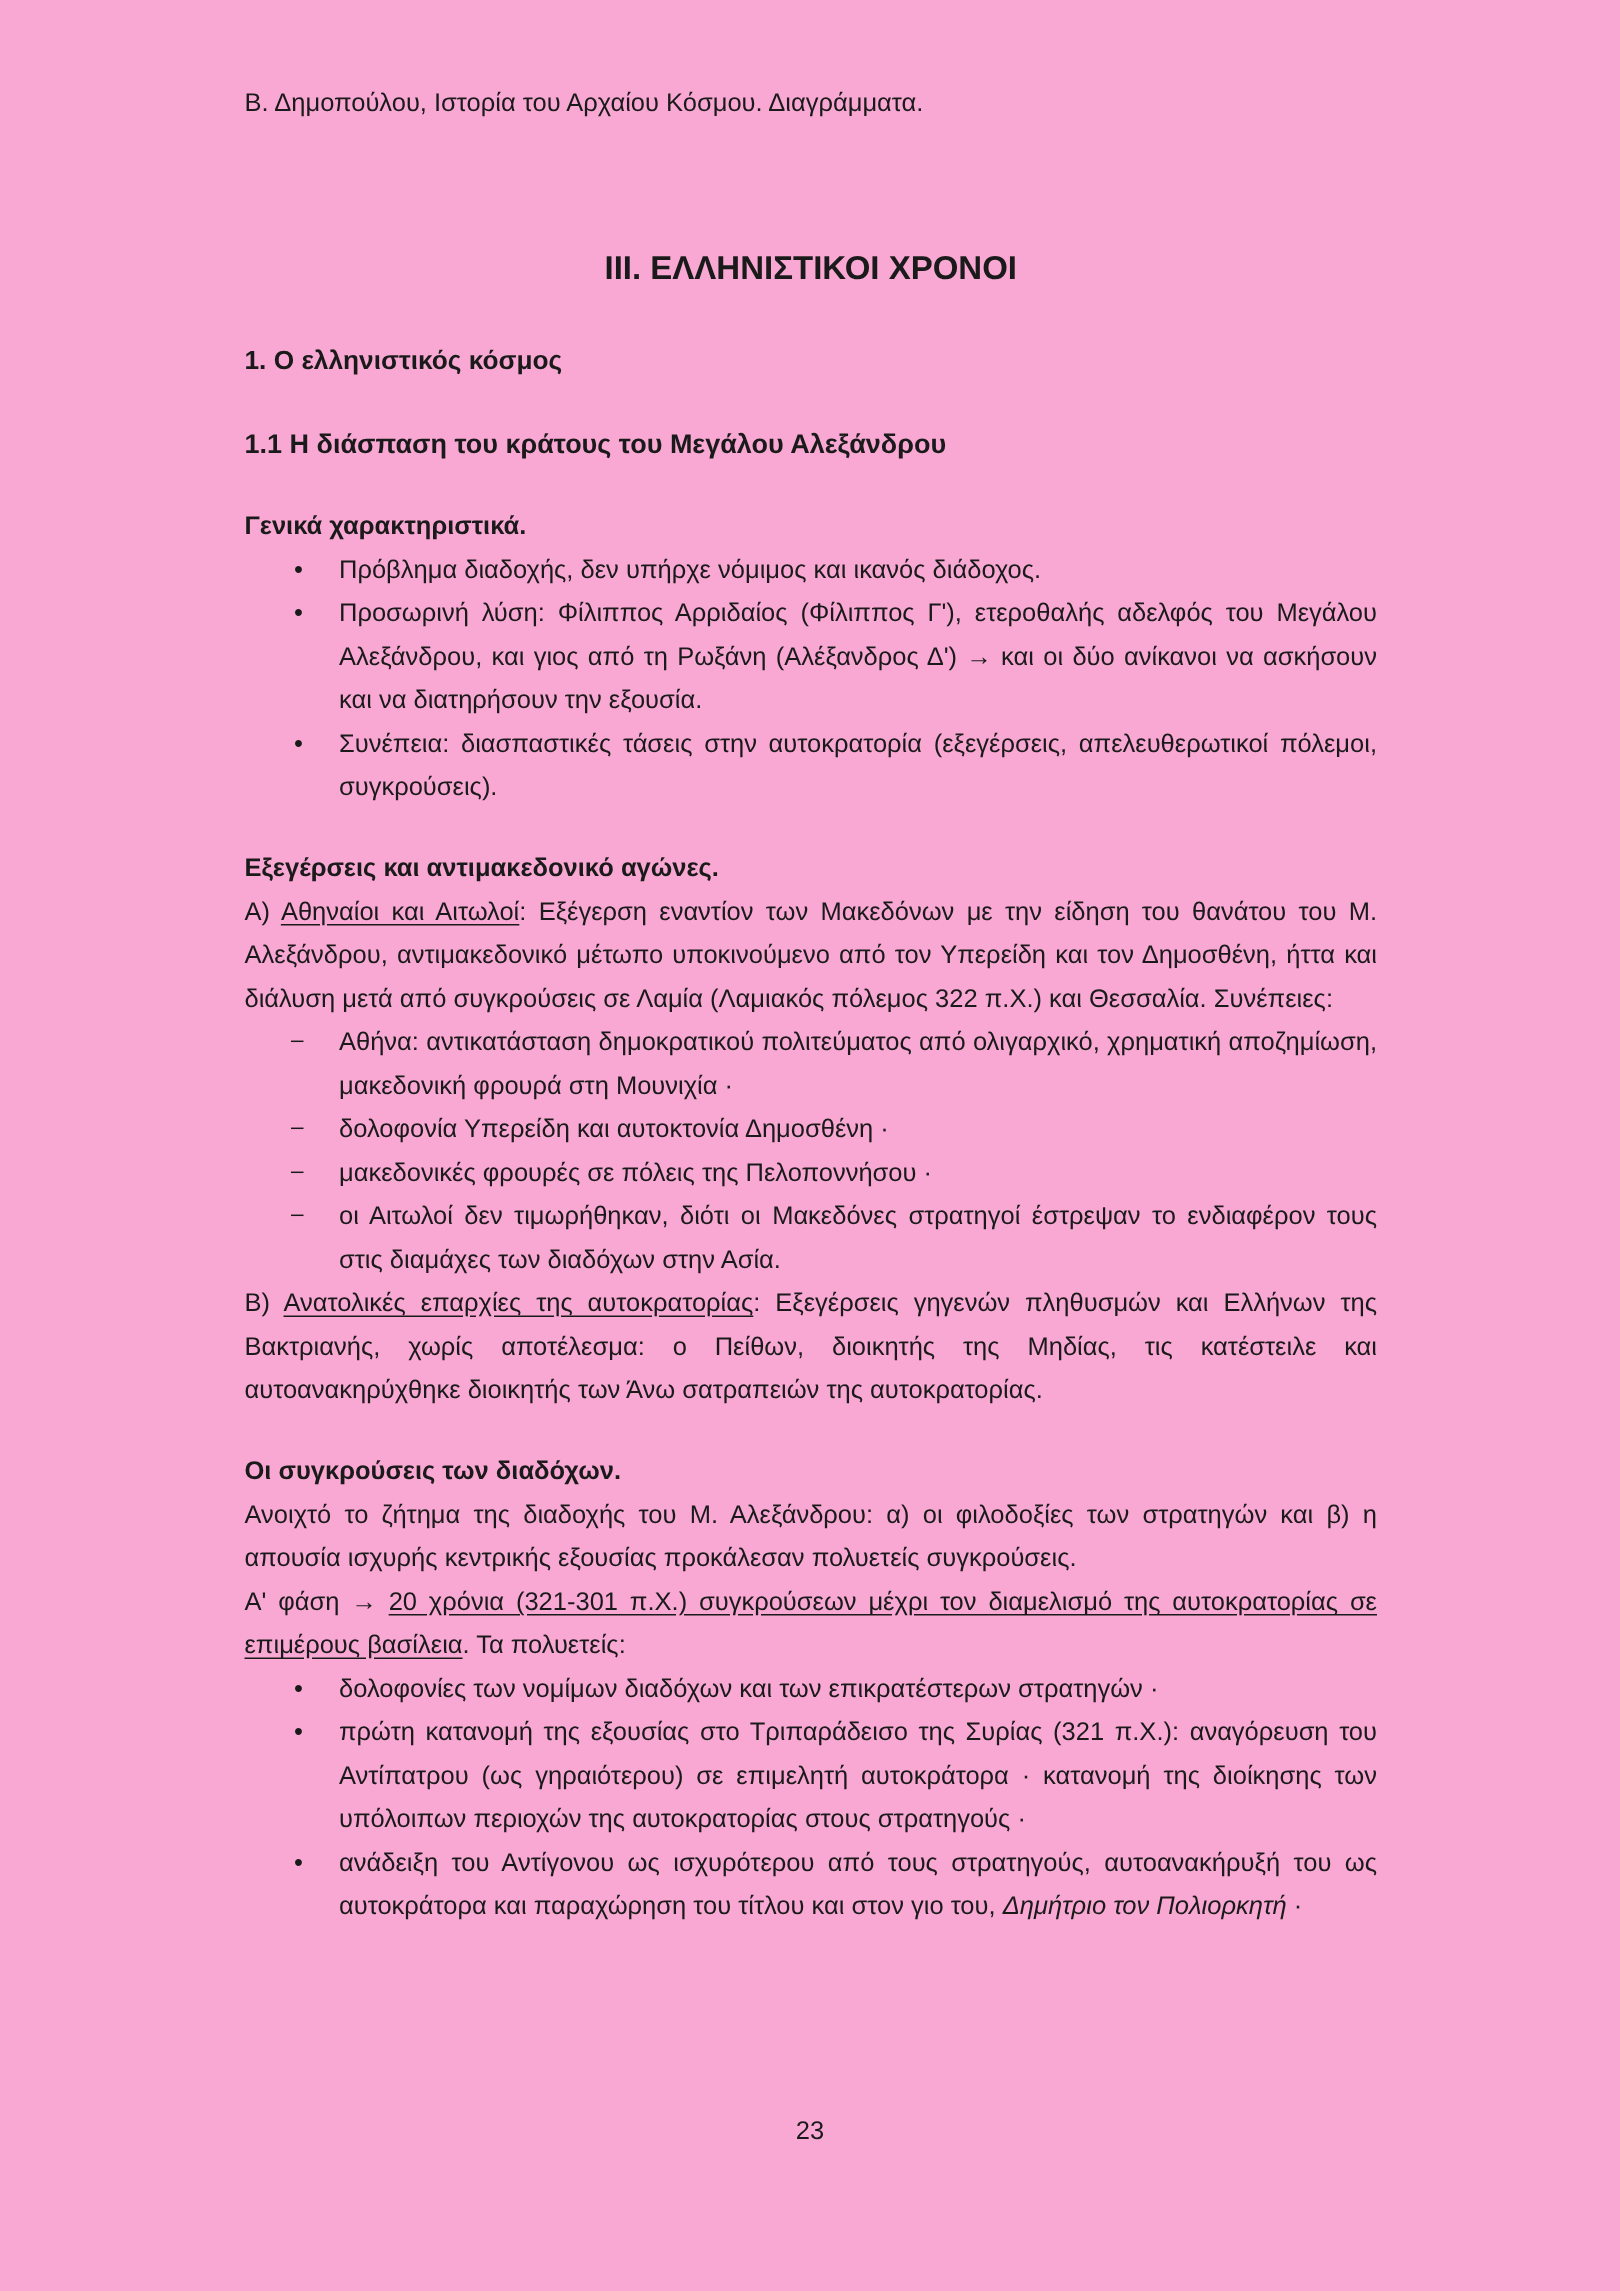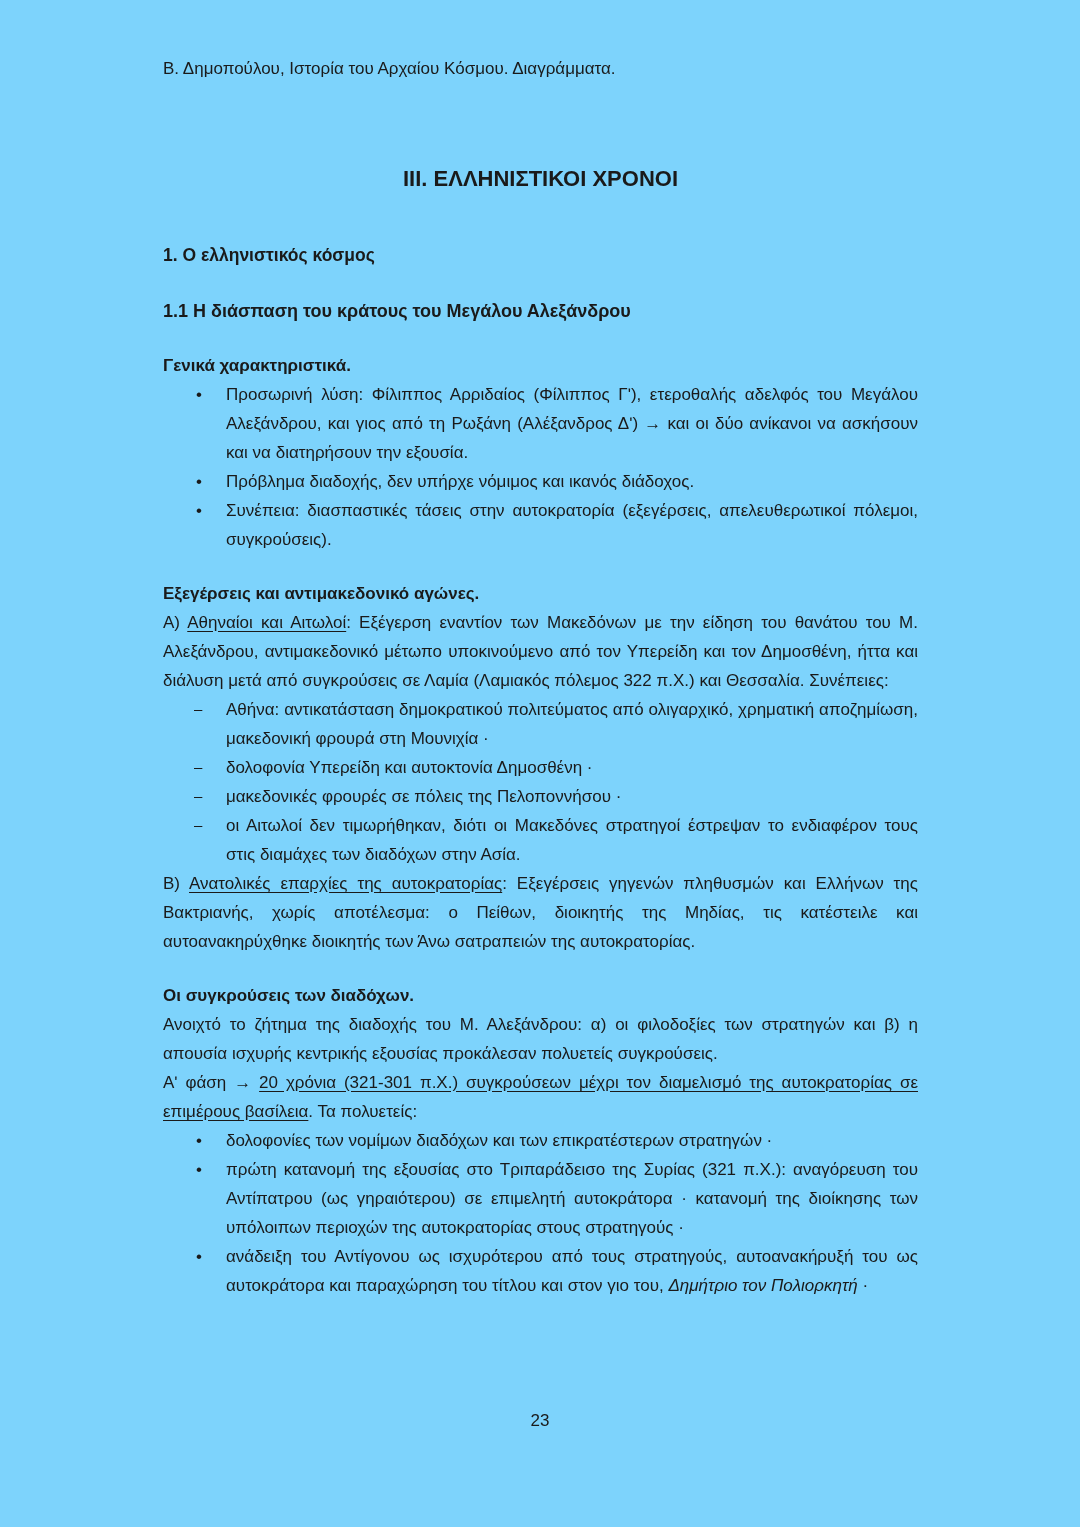--- a/index.html
+++ b/index.html
@@ -9,31 +9,31 @@
     height: 1527px;
     position: relative;
     font-family: "Liberation Sans", "DejaVu Sans", sans-serif;
     font-size: 17px;
     line-height: 29px;
     color: #1a1a1a;
   }
   .page {
     position: absolute;
     inset: 0;
-    background: #7dd3fc;
+    background: #f9a8d4;
     padding: 54px 162px 0 163px;
   }
   .header-line { text-align: left; }
   .doc-title {
     margin-top: 81px;
     text-align: center;
     font-weight: bold;
     font-size: 22px;
   }
-  .h1 { margin-top: 48px; font-weight: bold; font-size: 17.5px; }
+  .h1 { margin-top: 33px; font-weight: bold; font-size: 17.5px; }
   .h2 { margin-top: 27px; font-weight: bold; font-size: 18px; }
   .subheading { margin-top: 25px; font-weight: bold; }
   .para { text-align: justify; }
   ul.doc-list { list-style: none; }
   ul.doc-list > li {
     position: relative;
     padding-left: 63px;
     text-align: justify;
   }
   ul.bullet-list > li::before {
@@ -70,22 +70,22 @@
 
   <div class="doc-title">ΙΙΙ. ΕΛΛΗΝΙΣΤΙΚΟΙ ΧΡΟΝΟΙ</div>
 
   <div class="h1">1. Ο ελληνιστικός κόσμος</div>
 
   <div class="h2">1.1 Η διάσπαση του κράτους του Μεγάλου Αλεξάνδρου</div>
 
   <div class="subheading">Γενικά χαρακτηριστικά.</div>
 
   <ul class="doc-list bullet-list">
+    <li><span>Πρόβλημα διαδοχής, δεν υπήρχε νόμιμος και ικανός διάδοχος.</span></li>
     <li><span>Προσωρινή λύση: Φίλιππος Αρριδαίος (Φίλιππος Γʹ), ετεροθαλής αδελφός του Μεγάλου Αλεξάνδρου, και γιος από τη Ρωξάνη (Αλέξανδρος Δʹ) → και οι δύο ανίκανοι να ασκήσουν και να διατηρήσουν την εξουσία.</span></li>
-    <li><span>Πρόβλημα διαδοχής, δεν υπήρχε νόμιμος και ικανός διάδοχος.</span></li>
     <li><span>Συνέπεια: διασπαστικές τάσεις στην αυτοκρατορία (εξεγέρσεις, απελευθερωτικοί πόλεμοι, συγκρούσεις).</span></li>
   </ul>
 
   <div class="subheading">Εξεγέρσεις και αντιμακεδονικό αγώνες.</div>
 
   <div class="para">
     <span>Α) </span><span class="u">Αθηναίοι και Αιτωλοί</span><span>: Εξέγερση εναντίον των Μακεδόνων με την είδηση του θανάτου του Μ. Αλεξάνδρου, αντιμακεδονικό μέτωπο υποκινούμενο από τον Υπερείδη και τον Δημοσθένη, ήττα και διάλυση μετά από συγκρούσεις σε Λαμία (Λαμιακός πόλεμος 322 π.Χ.) και Θεσσαλία. Συνέπειες:</span>
   </div>
 
   <ul class="doc-list dash-list">

